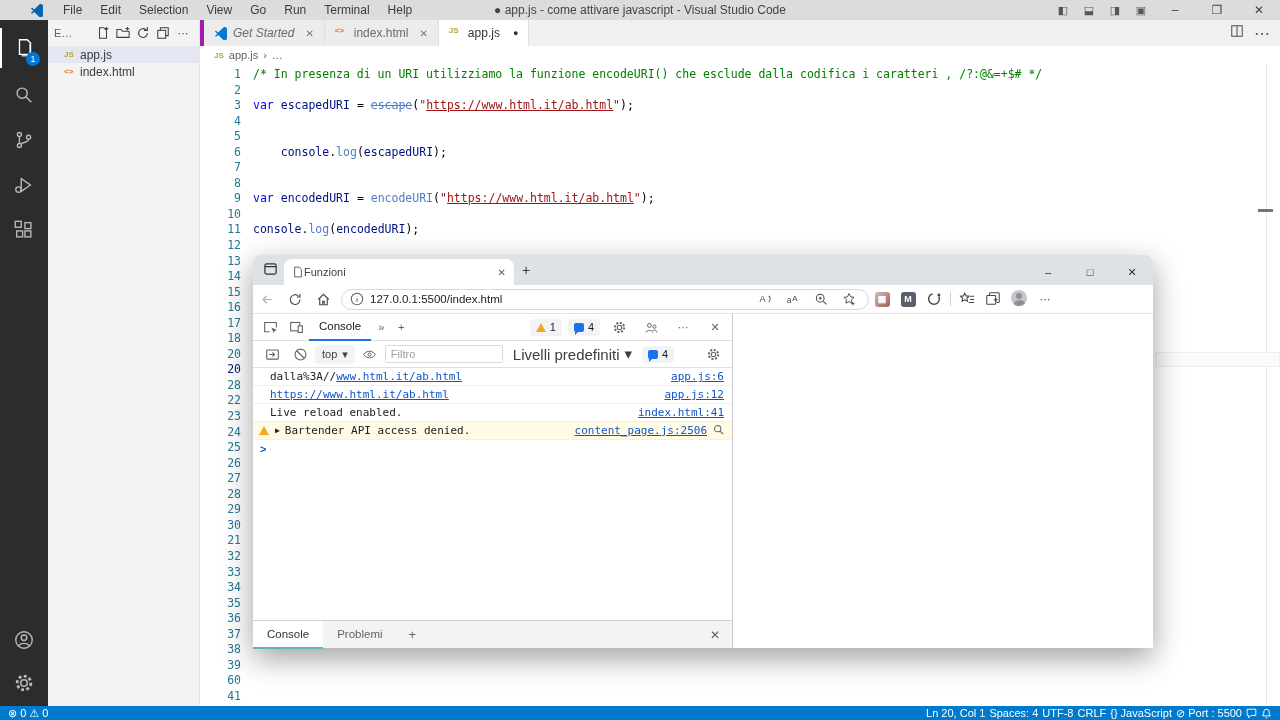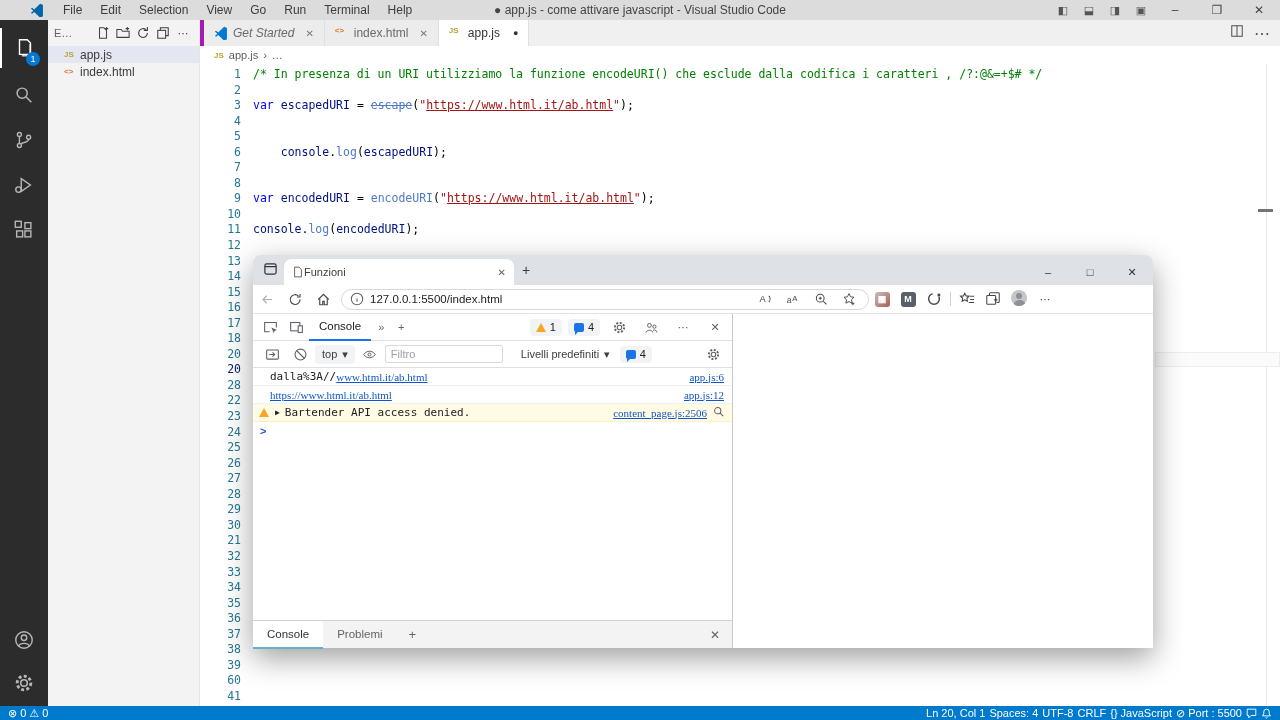--- a/index.html
+++ b/index.html
@@ -115,27 +115,27 @@
   .badge { background:#f1f3f4; border-radius:4px; height:17px; display:flex; align-items:center; padding:0 6px; gap:4px; font-size:11px; color:#202124; }
   .warn-tri { width:0; height:0; border-left:5px solid transparent; border-right:5px solid transparent; border-bottom:9px solid #f5a623; }
   .bubble { width:10px; height:9px; background:#1a73e8; border-radius:2px; position:relative; }
   .bubble::after { content:""; position:absolute; left:1px; bottom:-3px; border-left:3px solid #1a73e8; border-bottom:3px solid transparent; }
 
   .dt-bar { height:27px; border-bottom:1px solid #e0e0e0; display:flex; align-items:center; padding:0 6px; color:#5f6368; gap:2px; }
   .pill { background:#f1f3f4; border-radius:4px; height:19px; display:flex; align-items:center; padding:0 7px; gap:5px; color:#3c4043; font-size:11px; }
   .filter-in { width:118px; height:18px; border:1px solid #d9d9d9; border-radius:2px; font-size:11px; padding:0 5px;
     color:#333; font-family:"Liberation Sans",sans-serif; }
   .filter-in::placeholder { color:#9aa0a6; }
-  .levels { font-size:11px; color:#3c4043; margin-left:16px; display:flex; gap:5px; align-items:center; }
+  .levels { font-size:15px; color:#3c4043; margin-left:8px; display:flex; gap:5px; align-items:center; }
   .dt-gear-r { margin-left:auto; }
 
   .dt-msgs { font-family:"DejaVu Sans Mono","Liberation Mono",monospace; font-size:11px; color:#202124; }
   .msg-row { display:flex; align-items:center; min-height:18px; padding:0 8px 0 17px; border-bottom:1px solid #f0f0f0; }
   .msg-row.warn { background:#fffbe5; border-bottom:1px solid #fff1c2; padding-left:6px; }
-  .msg-link, .msg-src { color:#1155cc; text-decoration:underline;font-family:Liberation Serif, serif; }
+  .msg-link, .msg-src { color:#1155cc; text-decoration:underline; }
   .msg-src { margin-left:auto; }
   .warn-ic { width:0; height:0; border-left:5px solid transparent; border-right:5px solid transparent; border-bottom:9px solid #f5a623; margin-right:6px; }
   .expander { color:#202124; font-size:8px; margin-right:5px; }
   .msg-zoom { margin-left:6px; color:#5f6368; }
   .msg-zoom svg { width:11px; height:11px; }
   .prompt-row { display:flex; align-items:center; height:18px; padding-left:7px; }
   .prompt-chev { color:#2a53cd; font-weight:bold; font-size:11px; }
   .dt-fill { flex:1; background:#fff; }
 
   .drawer { height:28px; border-top:1px solid #d0d0d0; background:#f3f3f3; display:flex; align-items:center; }
@@ -513,20 +513,24 @@
       <div class="dt-msgs" id="console-msgs">
             <div class="msg-row">
               <span>dalla%3A//</span>
               <span class="msg-link">www.html.it/ab.html</span>
               <span class="msg-src">app.js:6</span>
             </div>
             <div class="msg-row">
               <span class="msg-link">https://www.html.it/ab.html</span>
               <span class="msg-src">app.js:12</span>
             </div>
+            <div class="msg-row">
+              <span>Live reload enabled.</span>
+              <span class="msg-src">index.html:41</span>
+            </div>
             <div class="msg-row warn">
               <span class="warn-ic"></span>
               <span class="expander">▶</span>
               <span>Bartender API access denied.</span>
               <span class="msg-src">content_page.js:2506</span>
               <span class="msg-zoom"><svg viewBox="0 0 14 14" fill="none" stroke="currentColor" stroke-width="1.3">
                   <circle cx="6" cy="6" r="4"></circle>
                   <path d="M9 9l4 4"></path>
                 </svg></span>
             </div>

